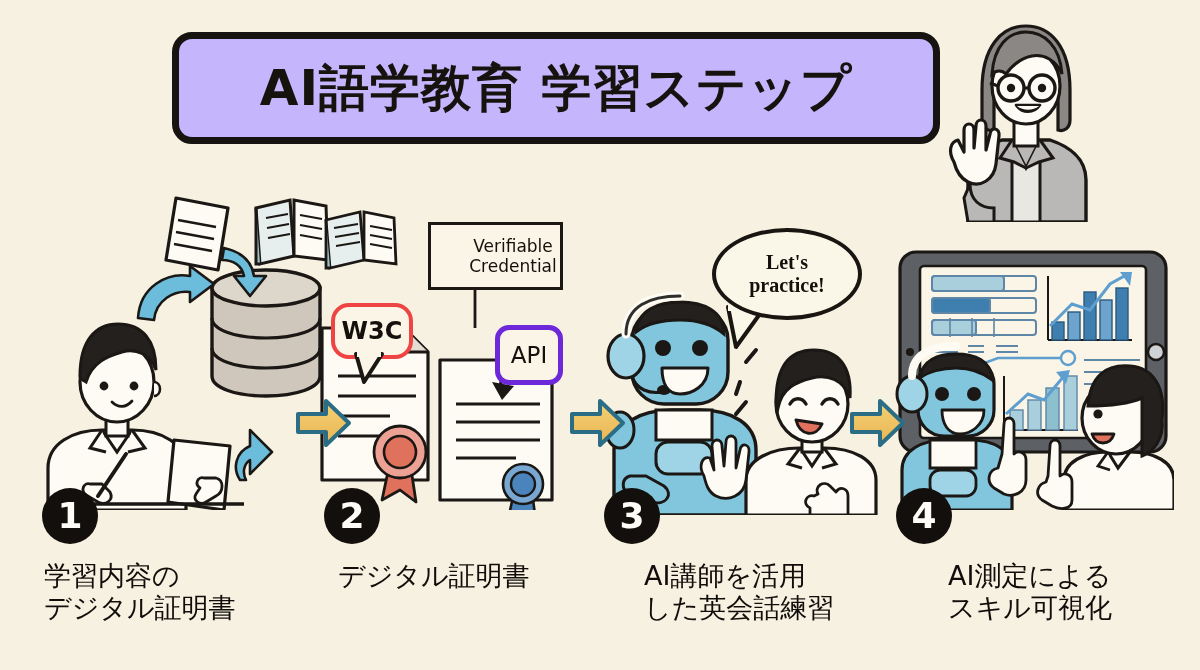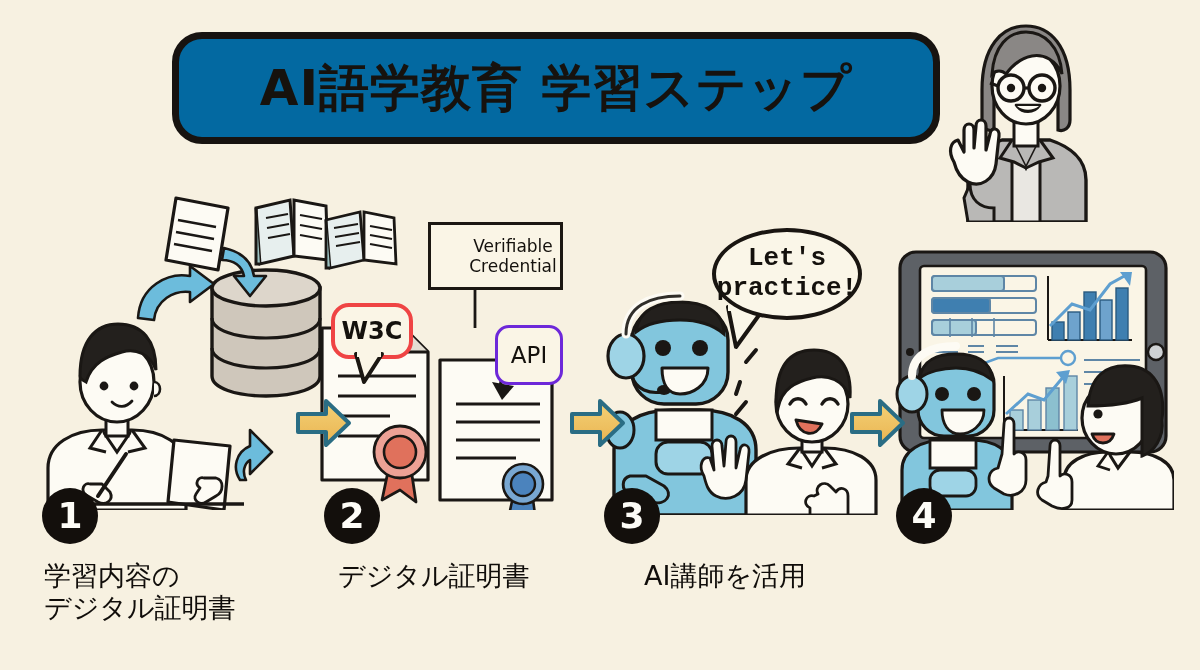--- a/index.html
+++ b/index.html
@@ -13,23 +13,23 @@
     position: relative;
     width: 1200px; height: 670px;
     background: #f7f1e1;
   }
 
   
   #title-bubble {
     position: absolute;
     left: 172px; top: 32px;
     width: 768px; height: 112px;
-    background: #0369a1;
+    background: #c4b5fd;
     border: 7px solid #171310;
-    border-radius: 30px;
+    border-radius: 20px;
     display: flex; align-items: center; justify-content: center;
     z-index: 5;
   }
   #title-text {
     font-family: "DejaVu Sans", "Liberation Sans", sans-serif;
     font-size: 50px;
     font-weight: 900;
     color: #16120e;
     letter-spacing: 1px;
     white-space: nowrap;
@@ -103,43 +103,43 @@
   }
   .w3c-bubble span {
     font-family: "DejaVu Sans", sans-serif;
     font-size: 24px; font-weight: 700; color: #14110d;
   }
   .api-box {
     position: absolute;
     left: 495px; top: 325px;
     width: 68px; height: 60px;
     background: #faf5e6;
-    border: 3px solid #6d28d9;
+    border: 5px solid #6d28d9;
     border-radius: 14px;
     display: flex; align-items: center; justify-content: center;
     z-index: 6;
   }
   .api-box span {
     font-family: "DejaVu Sans", sans-serif;
     font-size: 23px; color: #14110d;
   }
   .practice-bubble {
     position: absolute;
     left: 712px; top: 228px;
     width: 150px; height: 92px;
     background: #faf6e8;
     border: 4px solid #191511;
     border-radius: 50%;
     display: flex; align-items: center; justify-content: center;
     text-align: center;
     z-index: 7;
   }
   .practice-bubble span {
-    font-family: Liberation Mono, monospace;
-    font-size: 26px; font-weight: 700; color: #14110d; line-height: 1.15;
+    font-family: Liberation Serif, serif;
+    font-size: 20px; font-weight: 700; color: #14110d; line-height: 1.15;
   }
 </style>
 </head>
 <body>
 
 <div id="stage">
 
   <svg id="title-tail" width="70" height="70" viewBox="0 0 70 70">
     <path d="M2 4 L62 30 L6 56 Z" fill="#f0c161" stroke="#17120e" stroke-width="7" stroke-linejoin="round"></path>
     <rect x="0" y="6" width="14" height="48" fill="#f0c161"></rect>
@@ -523,16 +523,21 @@
     <span class="l1">学習内容の</span>
     <span class="l2">デジタル証明書</span>
   </div>
 
   <div class="step-caption" style="left:338px; top:560px;">
     <span class="l1">デジタル証明書</span>
   </div>
 
   <div class="step-caption" style="left:644px; top:560px;">
     <span class="l1">AI講師を活用</span>
-  </div>
-
+    <span class="l2">した英会話練習</span>
+  </div>
+
+  <div class="step-caption" style="left:948px; top:560px;">
+    <span class="l1">AI測定による</span>
+    <span class="l2">スキル可視化</span>
+  </div>
 
 </div>
 
 </body></html>

